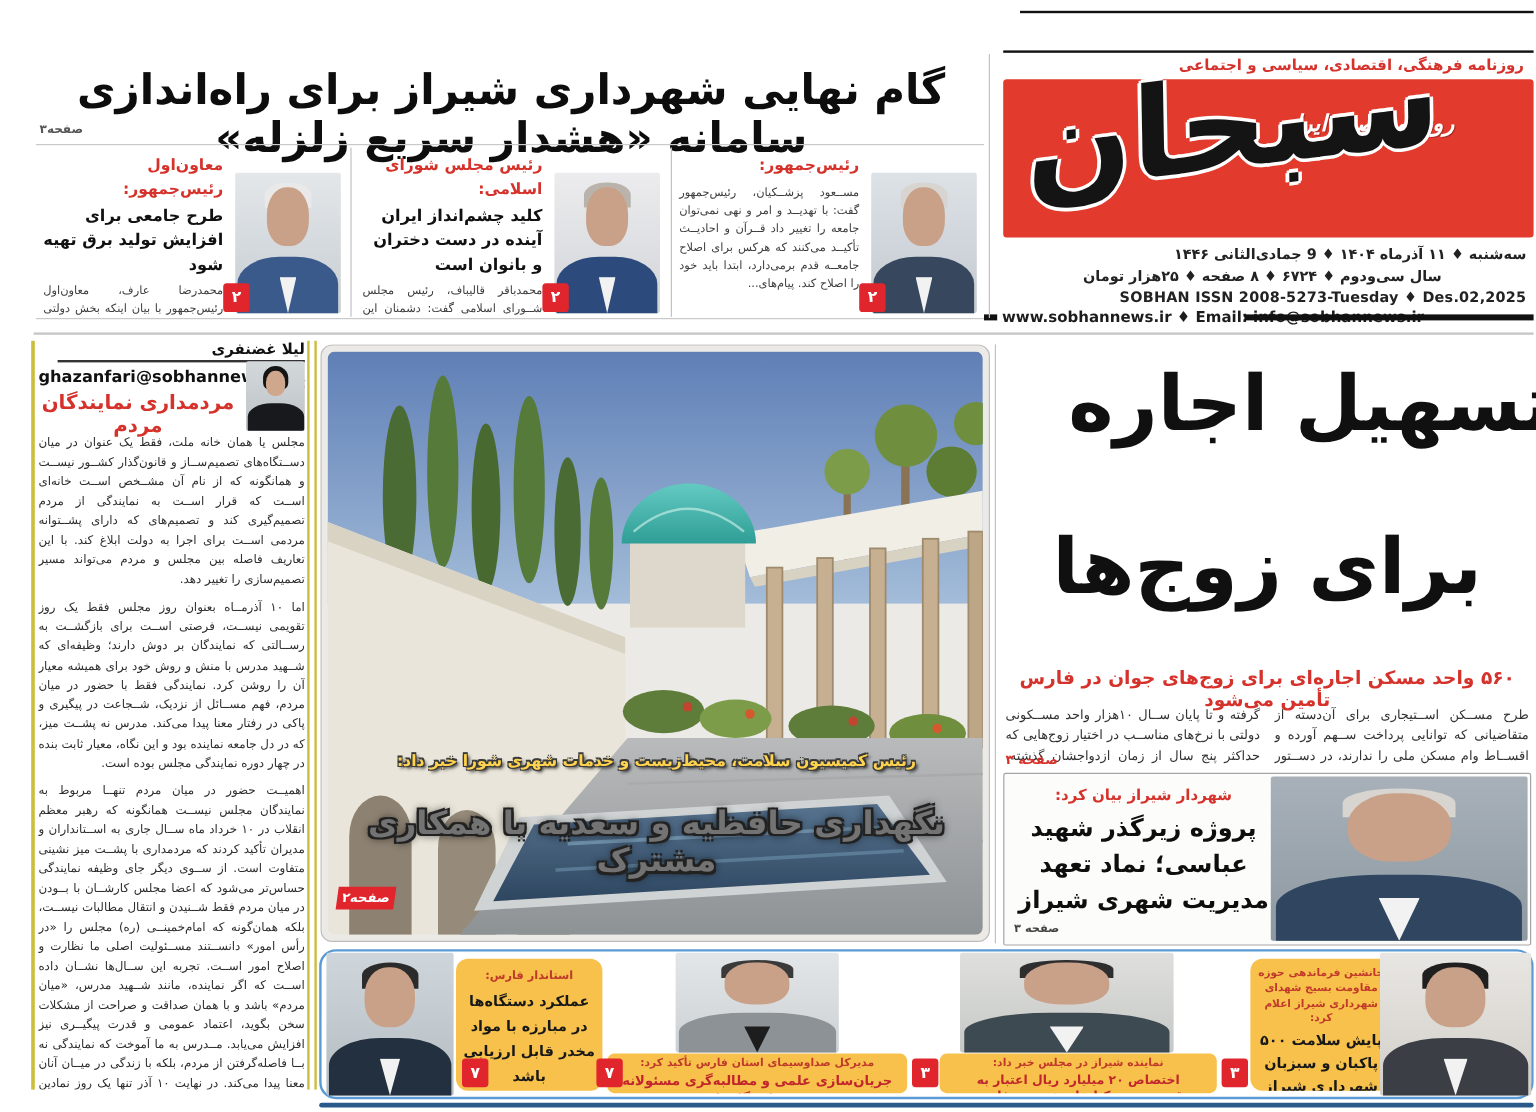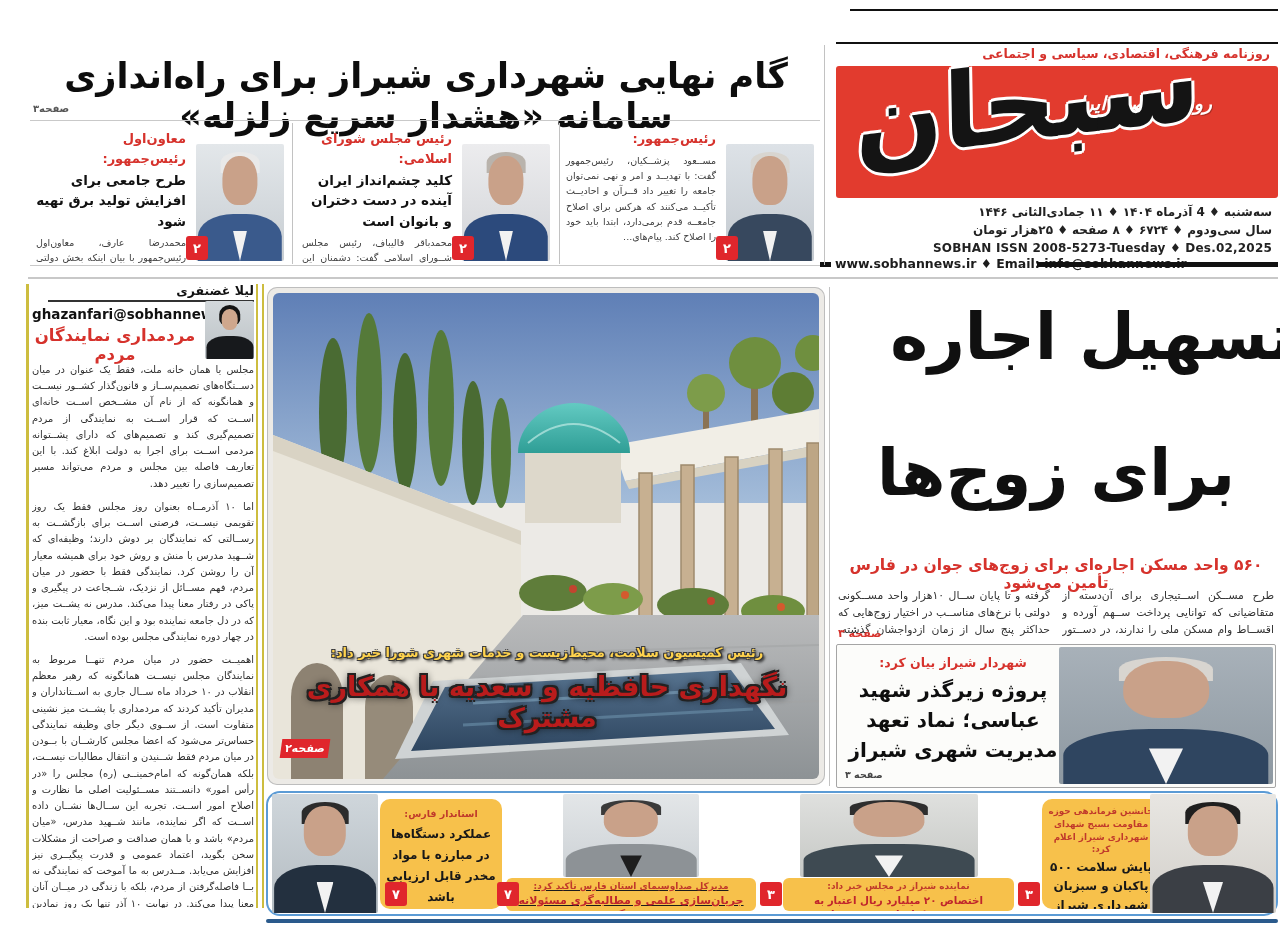--- a/index.html
+++ b/index.html
@@ -39,21 +39,21 @@
     background:var(--hair,#8a8d90); border-radius:50% 50% 0 0; }
   .avatar .torso { position:absolute; left:50%; transform:translateX(-50%); bottom:-6%; width:96%; height:46%;
     background:var(--suit,#33475f); border-radius:42% 42% 0 0; }
   .avatar .collar { position:absolute; left:50%; transform:translateX(-50%); bottom:0; width:16%; height:26%;
     background:#f2f2f2; clip-path:polygon(0 0,100% 0,50% 100%); }
 
   
   .photo-frame { border-radius:10px; background:#eceae6; box-shadow:0 0 0 1px #bdbdbd inset; }
   .photo-kicker { color:#ffd34d; font-weight:bold; font-size:13px;
     text-shadow:1px 1px 0 #3a3a3a,-1px -1px 0 #3a3a3a,1px -1px 0 #3a3a3a,-1px 1px 0 #3a3a3a,2px 2px 3px #000; }
-  .photo-caption { color:#b91c1c; font-weight:bold; font-size:27px;
+  .photo-caption { color:#737373; font-weight:bold; font-size:27px;
     text-shadow:2px 2px 0 #222,-2px -2px 0 #222,2px -2px 0 #222,-2px 2px 0 #222,0 0 8px #000; }
   .pagechip { background:#e0262c; color:#fff; font-weight:bold; font-size:11px;
     display:flex; align-items:center; justify-content:center; transform:skewX(-8deg); }
 
   
   .mega { font-weight:bold; font-size:64px; color:#101010; letter-spacing:-1px; }
   .subhead { color:#d6322c; font-weight:bold; font-size:15.5px; }
   .colsmall { font-size:10.8px; line-height:1.58; color:#333; }
   .mayor-box { border:1.5px solid #a5a5a5; background:#fcfcfa; border-radius:2px; }
   .mayor-title { font-weight:bold; font-size:20px; line-height:1.5; color:#0e0e0e; }
@@ -80,22 +80,22 @@
 
 <div class="abs" style="left:850px;top:9px;width:428px;height:2px;background:#111;"></div>
 <div class="abs" style="left:836px;top:42px;width:442px;height:1.5px;background:#111;"></div>
 <div class="abs rtl" style="right:10px;top:46px;width:420px;text-align:right;color:#d6322c;font-size:12.5px;font-weight:bold;">روزنامه فرهنگی، اقتصادی، سیاسی و اجتماعی</div>
 
 <div class="abs logo-box" style="left:836px;top:66px;width:442px;height:132px;">
   <div class="abs logo-sub rtl" style="right:66px;top:26px;">روزنامه صبح ایران</div>
   <div class="abs logo-word rtl" style="left:18px;top:6px;">سبحان</div>
 </div>
 
-<div class="abs rtl dateline" style="right:8px;top:203px;width:440px;text-align:right;">سه‌شنبه ♦ 4 آذرماه ۱۴۰۴ ♦ ۱۱ جمادی‌الثانی ۱۴۴۶</div>
-<div class="abs rtl dateline" style="right:8px;top:221px;width:440px;text-align:right;">سال سی‌ودوم ♦ ۶۷۲۴ ♦ ۸ صفحه ♦ ۲۵هزار تومان</div>
+<div class="abs rtl dateline" style="right:8px;top:203px;width:440px;text-align:right;">سه‌شنبه ♦ ۱۱ آذرماه ۱۴۰۴ ♦ 9 جمادی‌الثانی ۱۴۴۶</div>
+<div class="abs rtl dateline" style="right:8px;top:221px;width:440px;text-align:center;">سال سی‌ودوم ♦ ۶۷۲۴ ♦ ۸ صفحه ♦ ۲۵هزار تومان</div>
 <div class="abs dateline" style="right:8px;top:239px;width:440px;text-align:right;letter-spacing:0.2px;">SOBHAN ISSN 2008-5273-Tuesday ♦ Des.02,2025</div>
 
 <div class="abs barsolid" style="left:820px;top:262px;width:11px;"></div>
 <div class="abs" style="left:835px;top:256px;width:200px;font-size:12.5px;font-weight:bold;white-space:nowrap;">www.sobhannews.ir ♦ Email: info@sobhannews.ir</div>
 <div class="abs barsolid" style="left:1037px;top:262px;width:241px;"></div>
 
 <div class="abs rtl c" style="left:34px;top:56px;width:784px;font-size:35px;font-weight:bold;color:#0d0d0d;">گام نهایی شهرداری شیراز برای راه‌اندازی سامانه «هشدار سریع زلزله»</div>
 <div class="abs" style="left:33px;top:103px;font-size:10px;color:#555;font-weight:bold;">صفحه۳</div>
 <div class="abs rule-h" style="left:30px;top:120px;width:790px;"></div>
 <div class="abs rule-v" style="left:824px;top:45px;height:220px;"></div>
@@ -238,21 +238,21 @@
     <polygon points="110,486 250,322 546,322 546,486" fill="url(#floor)"></polygon>
     <line x1="250" y1="360" x2="546" y2="352" stroke="#a8aaab" stroke-width="2"></line>
     <line x1="210" y1="420" x2="546" y2="408" stroke="#a2a4a5" stroke-width="2"></line>
 
     <polygon points="160,388 468,370 516,442 122,466" fill="#cfd3d4"></polygon>
     <polygon points="172,394 458,377 502,436 138,458" fill="url(#water)"></polygon>
     <line x1="200" y1="410" x2="470" y2="396" stroke="#7fa3bd" stroke-width="3" opacity="0.7"></line>
     <line x1="190" y1="432" x2="480" y2="416" stroke="#6c91ab" stroke-width="3" opacity="0.6"></line>
   </svg>
 
-  <div class="abs rtl c photo-kicker" style="left:30px;top:358px;width:500px;">رئیس کمیسیون سلامت، محیط‌زیست و خدمات شهری شورا خبر داد:</div>
+  <div class="abs rtl c photo-kicker" style="left:30px;top:340px;width:500px;">رئیس کمیسیون سلامت، محیط‌زیست و خدمات شهری شورا خبر داد:</div>
   <div class="abs rtl c photo-caption" style="left:20px;top:384px;width:520px;">نگهداری حافظیه و سعدیه با همکاری مشترک</div>
   <div class="abs pagechip" style="left:14px;top:452px;width:48px;height:19px;">صفحه۲</div>
 </div>
 
 <div class="abs rule-v" style="left:829px;top:287px;height:499px;"></div>
 
 <div class="abs rtl c mega" style="left:874px;top:300px;width:436px;">تسهیل اجاره</div>
 <div class="abs rtl c mega" style="left:838px;top:436px;width:436px;">برای زوج‌ها</div>
 <div class="abs rtl c subhead" style="left:836px;top:556px;width:440px;">۵۶۰ واحد مسکن اجاره‌ای برای زوج‌های جوان در فارس تأمین می‌شود</div>
 
@@ -285,21 +285,21 @@
   <div class="ytitle-dark" style="margin-top:3px;">عملکرد دستگاه‌ها در مبارزه با مواد مخدر قابل ارزیابی باشد</div>
 </div>
 <div class="badge abs" style="left:385px;top:882px;">۷</div>
 
 <div class="avatar" style="left:563px;top:794px;width:136px;height:83px;--bg1:#e3e6e8;--bg2:#ccd1d5;--suit:#8d9296;--hair:#3a3a3a;">
   <div class="hair"></div>
   <div class="head"></div>
   <div class="torso"></div>
   <div class="collar" style="background:#1d1d1d;"></div>
 </div>
-<div class="abs ystrip rtl c" style="left:506px;top:878px;width:250px;height:33px;padding:2px 8px;text-decoration:underline;">
+<div class="abs ystrip rtl c" style="left:506px;top:878px;width:250px;height:33px;padding:2px 8px;">
   <div class="ykicker" style="font-size:9px;">مدیرکل صداوسیمای استان فارس تأکید کرد:</div>
   <div class="ytitle-red">جریان‌سازی علمی و مطالبه‌گری مسئولانه در دانشگاه‌ها</div>
 </div>
 <div class="badge abs" style="left:497px;top:882px;">۷</div>
 
 <div class="avatar" style="left:800px;top:794px;width:178px;height:83px;--bg1:#dfe0de;--bg2:#c6c8c5;--suit:#3e4a52;--hair:#2e2e2e;">
   <div class="hair"></div>
   <div class="head"></div>
   <div class="torso"></div>
   <div class="collar"></div>

